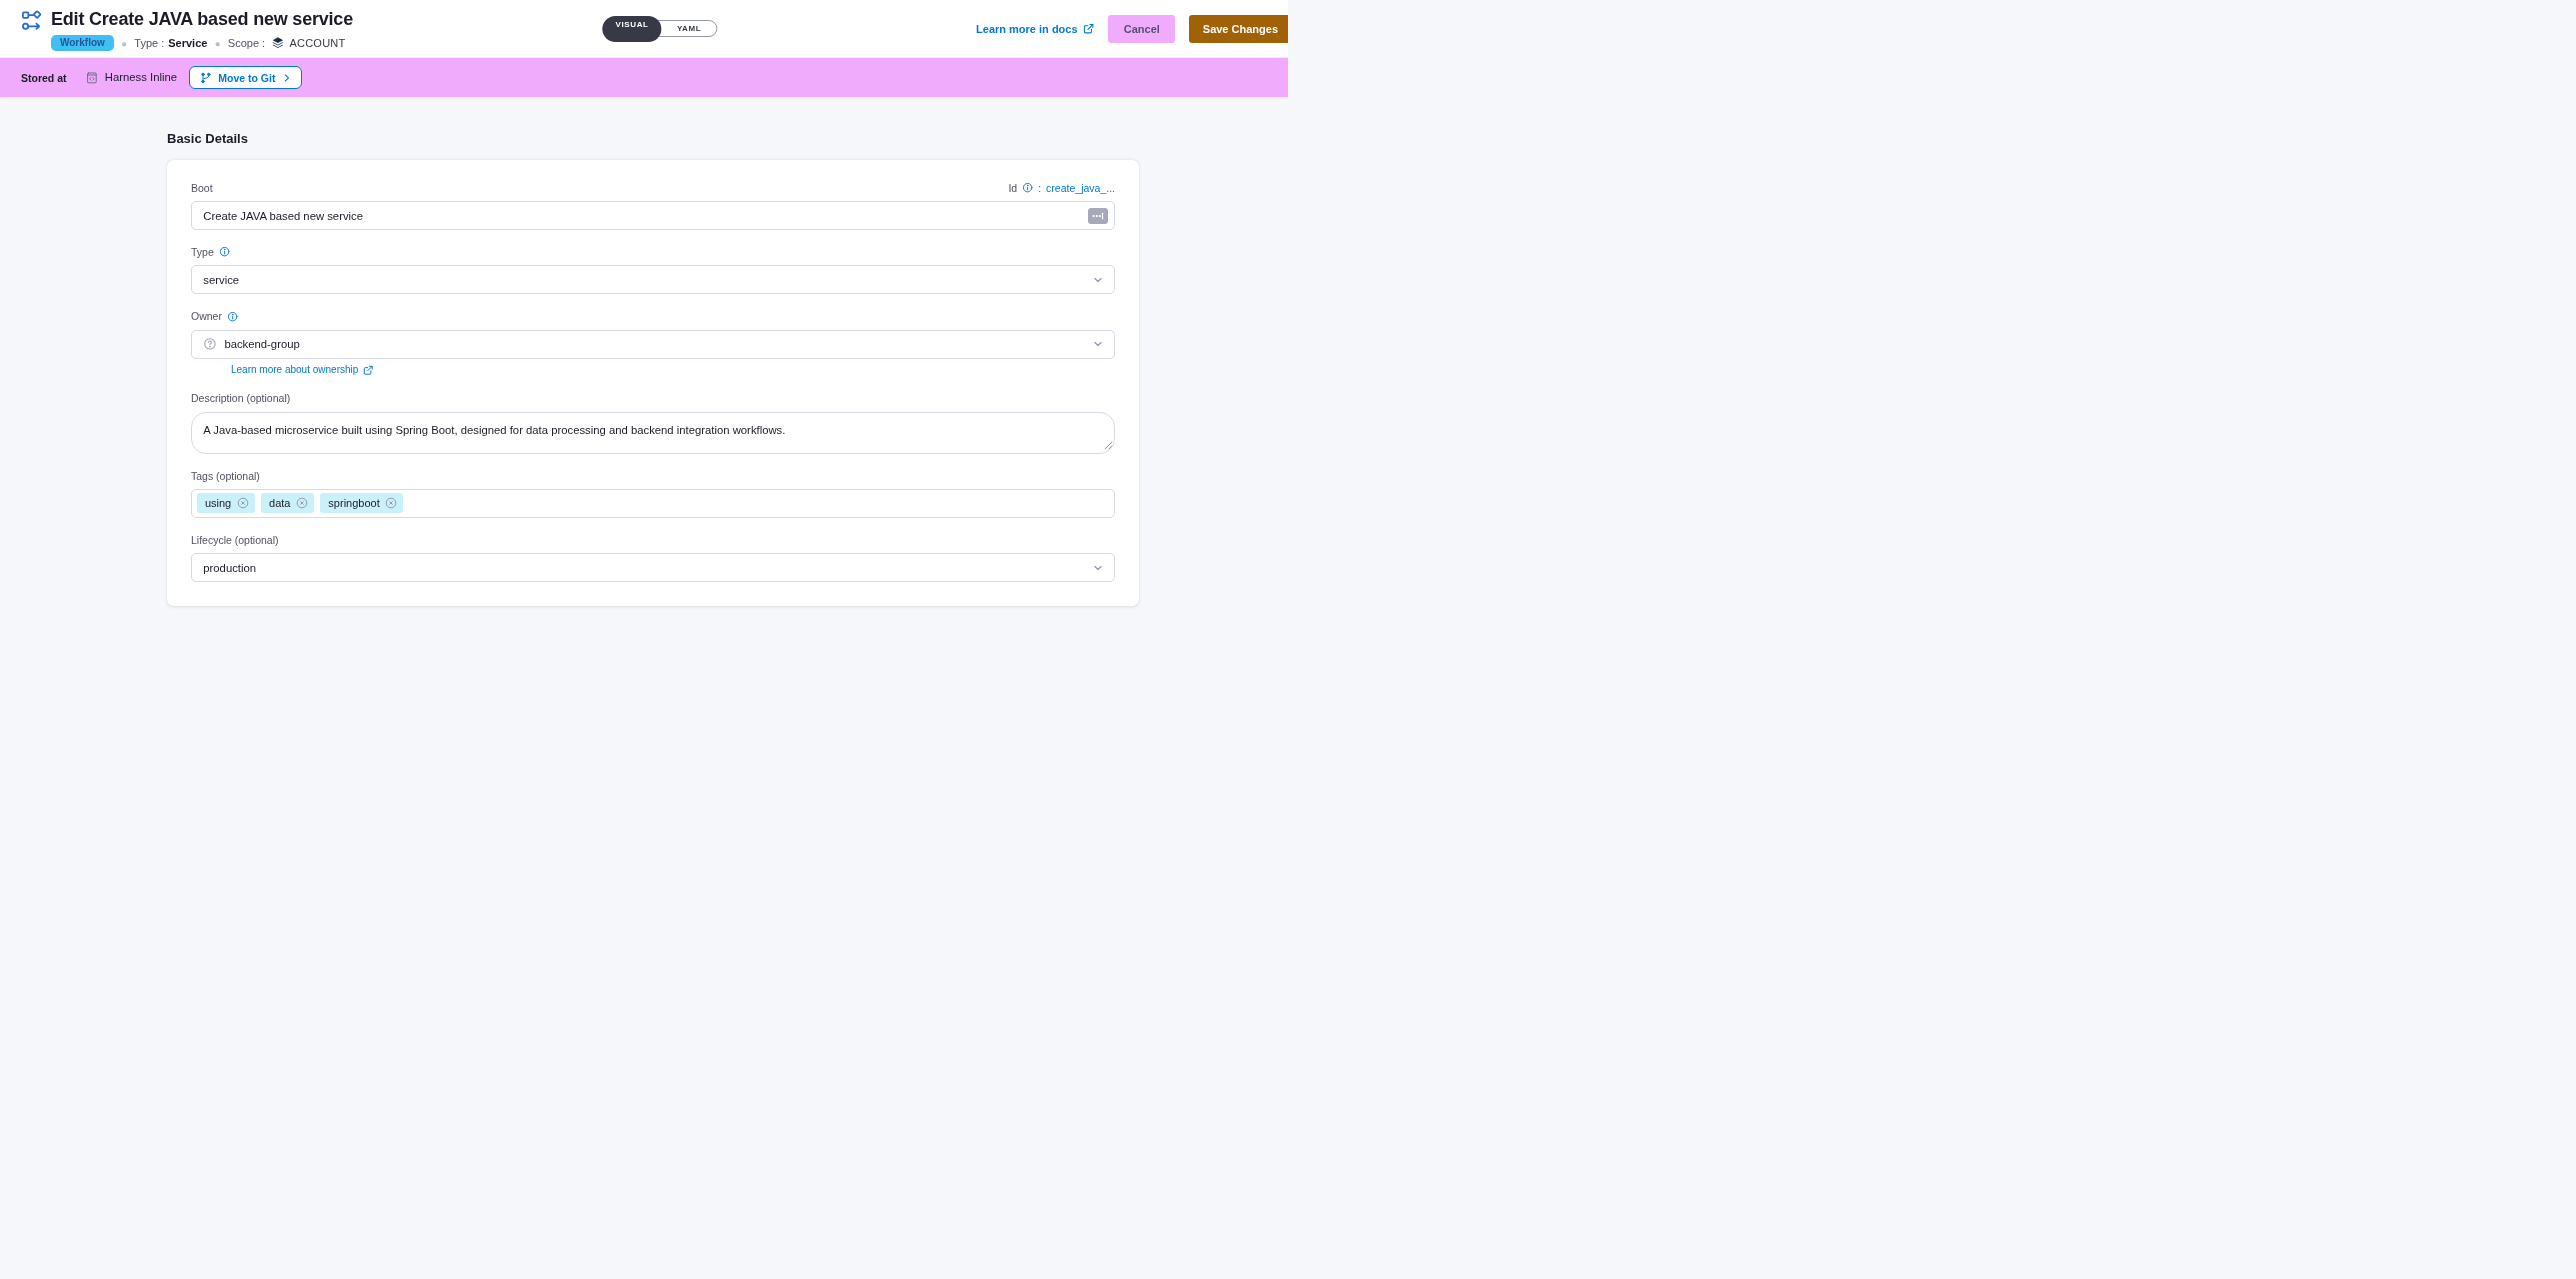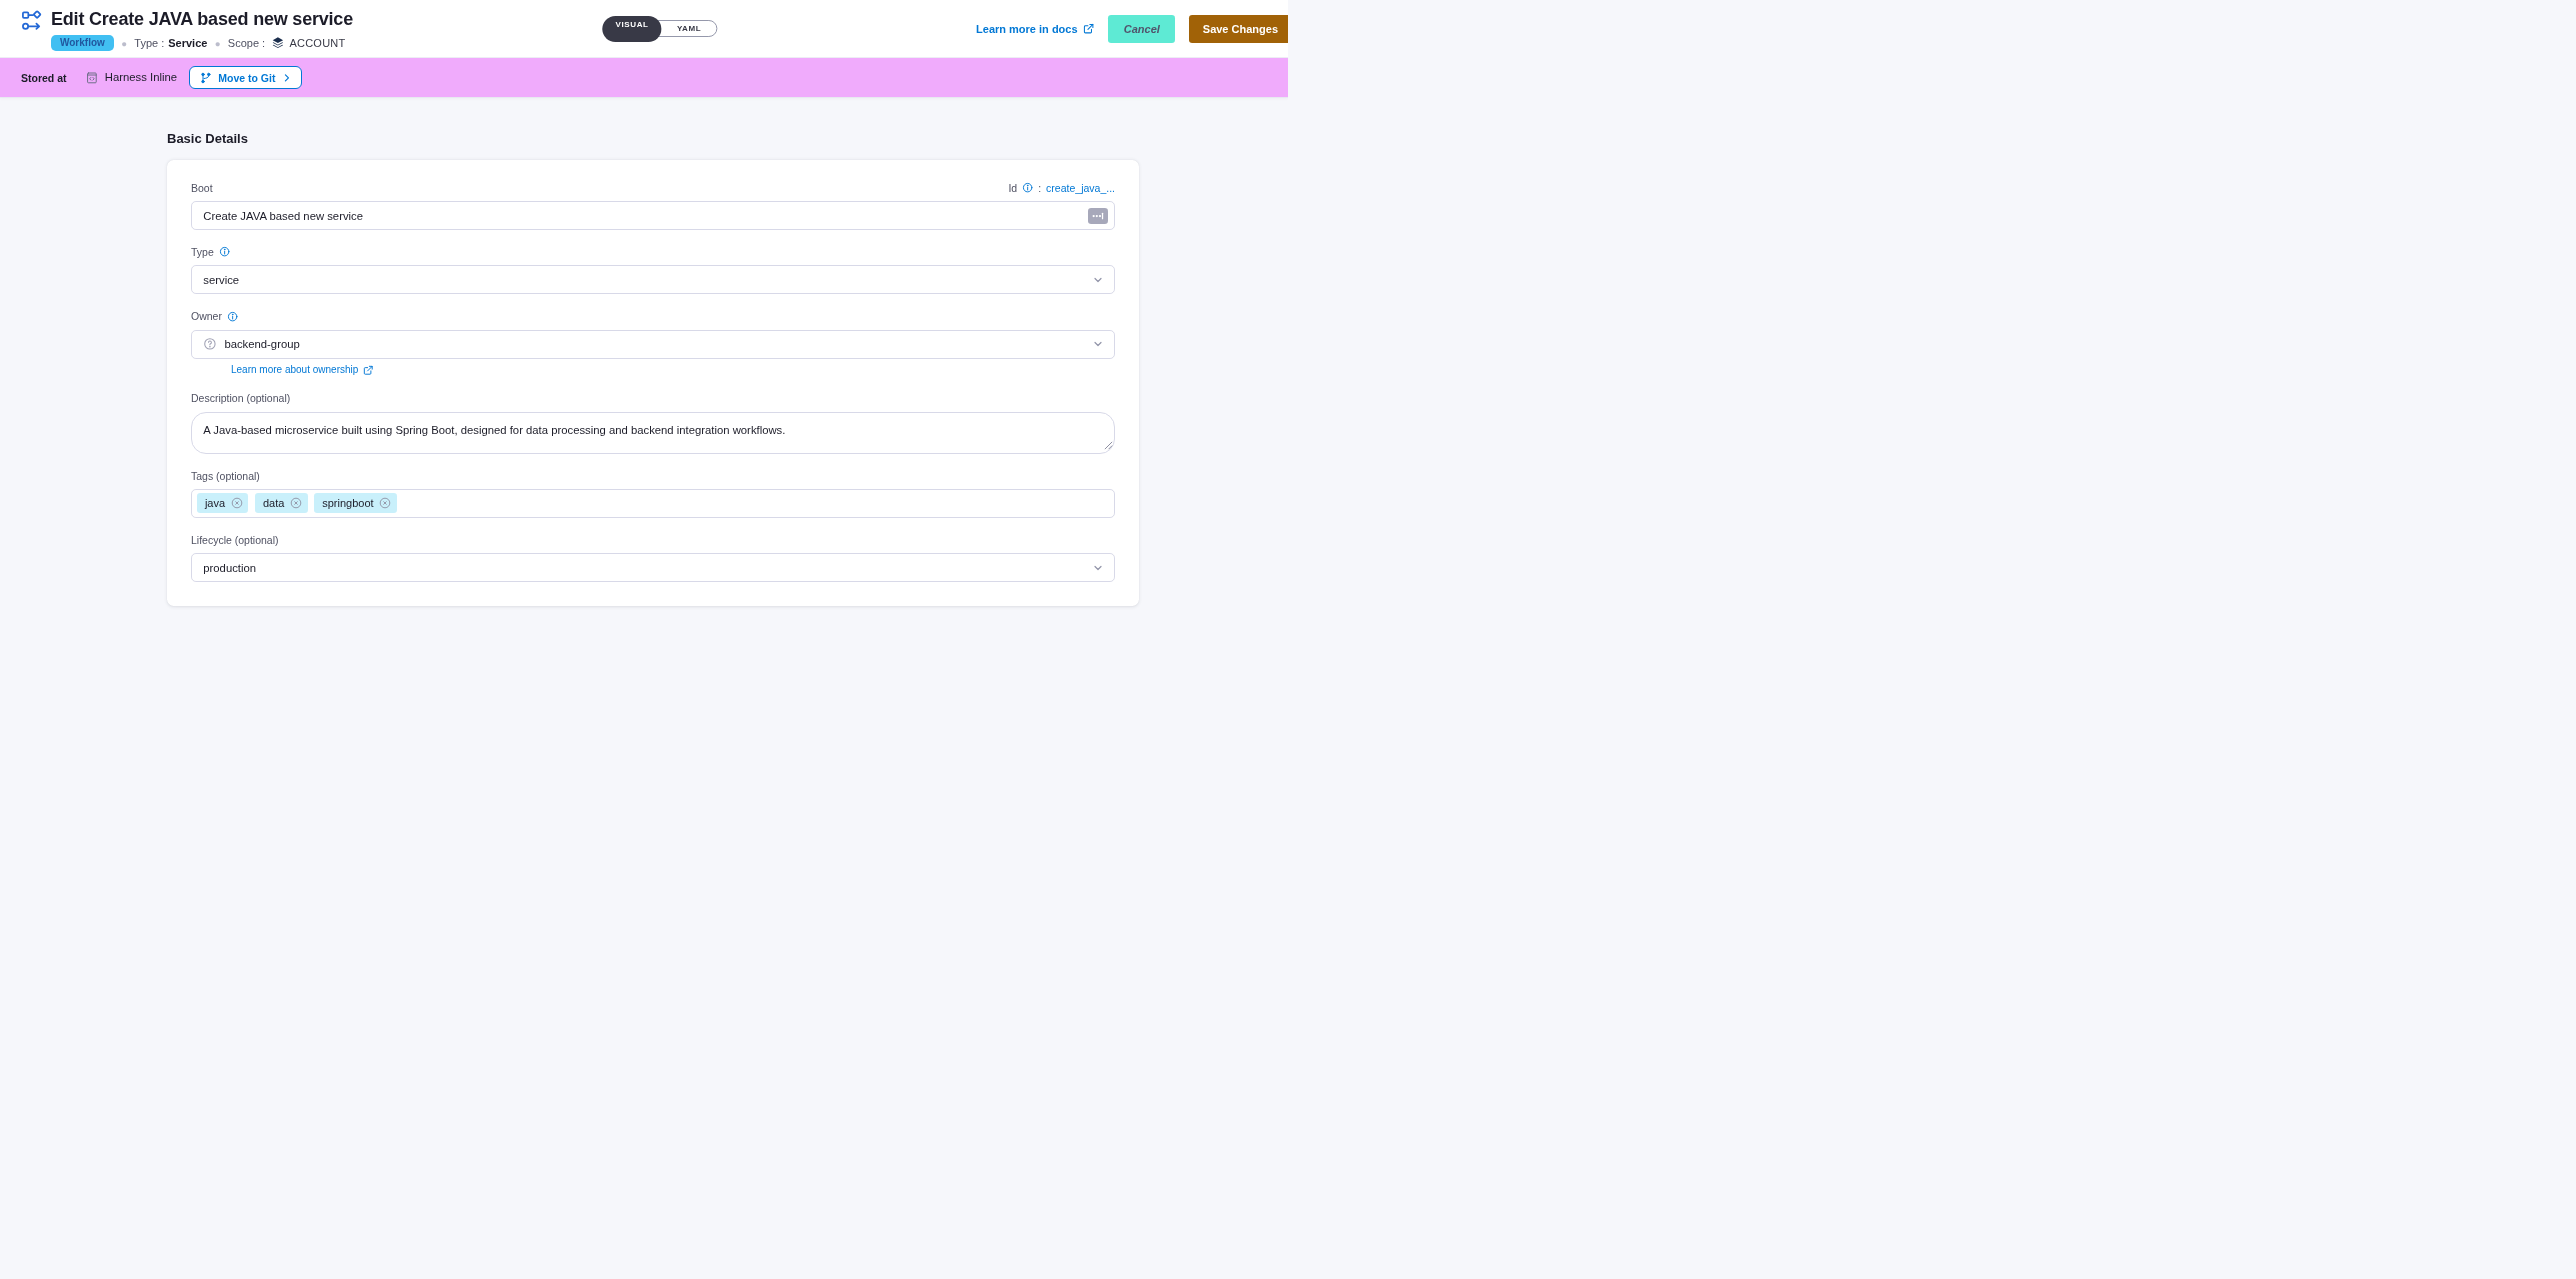--- a/index.html
+++ b/index.html
@@ -42,21 +42,21 @@
   .mode-seg { font-size: 8px; font-weight: 700; letter-spacing: 0.6px; cursor: pointer; }
   .mode-seg.active {
     background: #383946; color: #fff; border-radius: 80px;
     padding: 0 13px; line-height: 18.6px; height: 26px; margin: -0.8px 0 -0.8px -0.8px;
   }
   .mode-seg.inactive { color: #383946; padding: 0 15.4px; line-height: 15.4px; }
 
   .header-right { margin-left: auto; display: flex; align-items: center; gap: 13.8px; margin-top: 5.7px; margin-right: -8px; }
   .docs-link { display: flex; align-items: center; gap: 5.7px; color: #0278d5; font-size: 11px; font-weight: 600; cursor: pointer; white-space: nowrap; }
   .btn { border: none; border-radius: 3.2px; font-family: inherit; font-size: 11px; font-weight: 600; cursor: pointer; white-space: nowrap; }
-  .btn-cancel { background: #5eead4; color: #51536b; padding: 8px 15.4px; font-style: italic; }
+  .btn-cancel { background: #f0abfc; color: #51536b; padding: 8px 15.4px; }
   .btn-save { background: #a16207; color: #fff; padding: 8px 18px 8px 13.8px; text-align: center; }
 
   
   .storage-bar {
     background: #f0abfc; height: 39px; display: flex; align-items: center;
     padding: 0 21px; box-shadow: 0 0.8px 0 #e7e8f0, 0 1.6px 2.4px rgba(40,41,61,0.04);
     position: relative; z-index: 2;
   }
   .stored-at { font-size: 10.5px; font-weight: 700; color: #1c1c28; margin-right: 18px; }
   .storage-type { display: flex; align-items: center; gap: 6.5px; font-size: 11.3px; color: #1c1c28; margin-right: 12px; }
@@ -312,21 +312,21 @@
             <path d="M10.5 6.5 L6.5 10.5"></path>
           </svg>
         </span>
       </div>
     </div>
 
     <div class="field">
       <span class="field-label">Tags (optional)</span>
       <div class="tags-box">
         <span class="chip">
-          <span>java</span>
+          <span>using</span>
           <span class="chip-x">
             <svg viewBox="0 0 16 16" width="12" height="12" fill="none" stroke="#8f90a2" stroke-width="1.2">
               <circle cx="8" cy="8" r="6.4"></circle>
                 <path d="M5.9 5.9 l4.2 4.2 M10.1 5.9 l-4.2 4.2"></path>
             </svg>
           </span>
         </span>
         <span class="chip">
           <span>data</span>
           <span class="chip-x">

